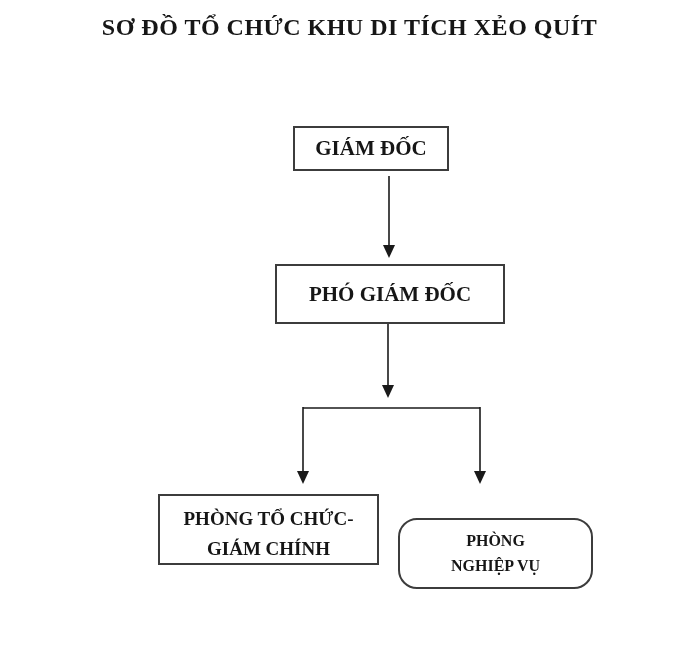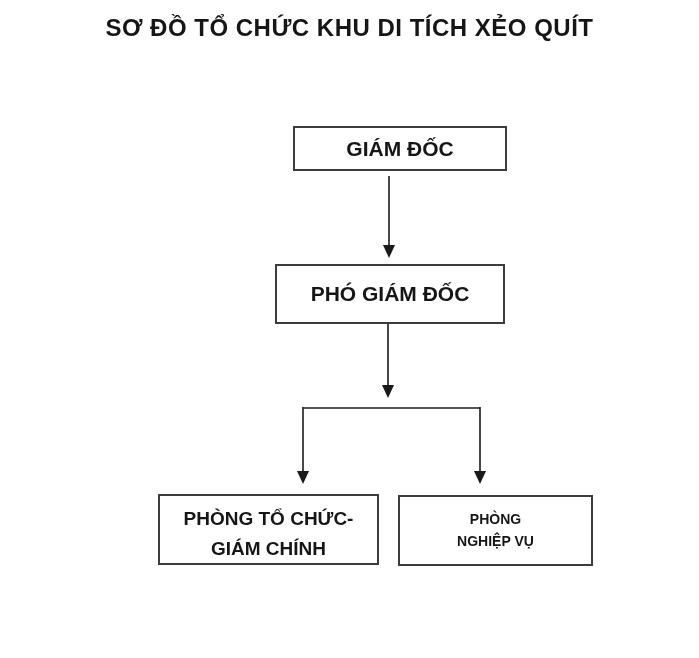--- a/index.html
+++ b/index.html
@@ -5,21 +5,21 @@
   html, body {
     margin: 0;
     padding: 0;
     background: #ffffff;
   }
   .canvas {
     position: relative;
     width: 699px;
     height: 658px;
     background: #ffffff;
-    font-family: Liberation Sans, sans-serif;
+    font-family: Liberation Serif, serif;
     color: #161616;
     overflow: hidden;
   }
   .title {
     position: absolute;
     top: 14px;
     left: 0;
     width: 100%;
     margin: 0;
     text-align: center;
@@ -45,40 +45,41 @@
     flex-direction: column;
     align-items: center;
     justify-content: center;
     text-align: center;
     font-weight: bold;
     color: #161616;
   }
   .node span { display: block; }
   .node-director {
     left: 293px; top: 126px;
-    width: 214px; height: 45px;
+    width: 156px; height: 45px;
     font-size: 21px;
   }
   .node-deputy {
     left: 275px; top: 264px;
     width: 230px; height: 60px;
     font-size: 21px;
   }
   .node-admin {
     left: 158px; top: 494px;
     width: 221px; height: 71px;
     font-size: 19px;
     line-height: 1.55;
     justify-content: flex-end;
   }
   .node-professional {
-    left: 398px; top: 495px;
+    left: 398px; top: 518px;
     width: 195px; height: 71px;
-    font-size: 14px;
+    font-size: 16px;
     line-height: 1.55;
+    border-radius: 19px;
   }
 </style>
 </head>
 <body>
 
 <div class="canvas">
 
   <h1 class="title">SƠ ĐỒ TỔ CHỨC KHU DI TÍCH XẺO QUÍT</h1>
 
   <svg class="connectors" width="699" height="658" viewBox="0 0 699 658" xmlns="http://www.w3.org/2000/svg">

